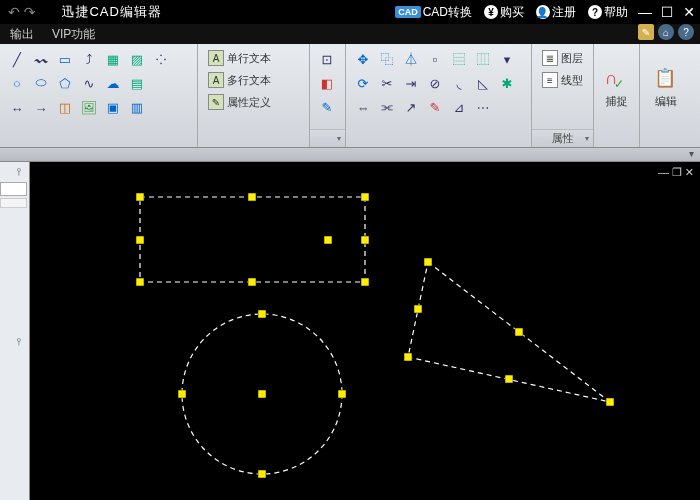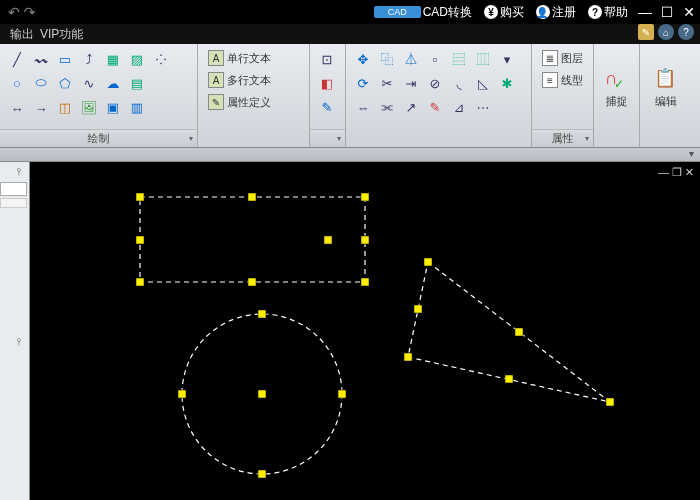--- a/index.html
+++ b/index.html
@@ -4,25 +4,25 @@
 <style>
 * { margin: 0; padding: 0; box-sizing: border-box; font-family: "Microsoft YaHei", sans-serif; }
 body { width: 700px; height: 500px; background: #000; overflow: hidden; }
 
 .titlebar { height: 24px; background: #000; display: flex; align-items: center; color: #fff; font-size: 12px; }
 .titlebar .arrows { display: flex; gap: 4px; padding: 0 8px; }
 .titlebar .arrows span { color: #888; font-size: 14px; }
 .titlebar .title { flex: 0 0 auto; padding: 0 18px; font-size: 13px; letter-spacing: 1px; }
 .titlebar .spacer { flex: 1; }
 .titlebar .tb-item { display: flex; align-items: center; gap: 2px; padding: 0 6px; cursor: pointer; }
-.titlebar .cad-badge { background: #3b8fd6; color: #fff; font-size: 9px; font-weight: normal; padding: 1px 14px; border-radius: 2px; }
+.titlebar .cad-badge { background: #3b8fd6; color: #fff; font-size: 9px; font-weight: bold; padding: 1px 3px; border-radius: 2px; }
 .titlebar .circ { width: 14px; height: 14px; border-radius: 50%; background: #fff; color: #000; display: inline-flex; align-items: center; justify-content: center; font-size: 10px; font-weight: bold; }
 .titlebar .winbtn { width: 22px; text-align: center; font-size: 14px; cursor: pointer; }
 
-.menubar { height: 20px; background: #111; display: flex; align-items: center; padding-left: 10px; gap: 6px; font-size: 12px; color: #ccc; position: relative; }
+.menubar { height: 20px; background: #111; display: flex; align-items: center; padding-left: 10px; gap: 18px; font-size: 12px; color: #ccc; position: relative; }
 .menubar .help-icons { position: absolute; right: 6px; top: 0; display: flex; gap: 4px; }
 .menubar .help-icons span { width: 16px; height: 16px; border-radius: 50%; background: #4a6a8a; color: #fff; font-size: 10px; display: inline-flex; align-items: center; justify-content: center; }
 
 .ribbon { height: 104px; background: linear-gradient(#e8ebef, #d0d4da); border-bottom: 1px solid #888; display: flex; }
 .panel { border-right: 1px solid #aaa; display: flex; flex-direction: column; }
 .panel-body { flex: 1; padding: 4px 6px; display: flex; gap: 4px; }
 .panel-label { height: 18px; font-size: 11px; color: #444; text-align: center; background: linear-gradient(#d8dce2,#c8ccd2); border-top: 1px solid #bbb; display: flex; align-items: center; justify-content: center; position: relative; }
 .panel-label::after { content: "▾"; position: absolute; right: 4px; font-size: 8px; color: #666; }
 
 .icon-btn { width: 22px; height: 22px; background: #fff0; border: 1px solid transparent; display: inline-flex; align-items: center; justify-content: center; cursor: pointer; font-size: 13px; color: #336; }
@@ -52,20 +52,21 @@
 .dashed { fill: none; stroke: #fff; stroke-width: 1.2; stroke-dasharray: 5 4; }
 </style>
 </head>
 <body>
 
 <div class="titlebar">
   <div class="arrows">
     <span>↶</span>
     <span>↷</span>
   </div>
+  <div class="title">迅捷CAD编辑器</div>
   <div class="spacer"></div>
   <div class="tb-item">
     <span class="cad-badge">CAD</span>
     <span>CAD转换</span>
   </div>
   <div class="tb-item">
     <span class="circ">¥</span>
     <span>购买</span>
   </div>
   <div class="tb-item">
@@ -116,21 +117,20 @@
         <div class="icon-row">
           <span class="icon-btn">↔</span>
           <span class="icon-btn">→</span>
           <span class="icon-btn" style="color:#c60">◫</span>
           <span class="icon-btn" style="color:#393">🖼</span>
           <span class="icon-btn" style="color:#06c">▣</span>
           <span class="icon-btn" style="color:#06c">▥</span>
         </div>
       </div>
     </div>
-    <div class="panel-label">绘制</div>
   </div>
 
   <div class="panel" style="width:112px">
     <div class="panel-body" style="flex-direction:column;gap:2px">
       <div class="text-btn">
           <span class="sq">A</span>
           <span>单行文本</span>
         </div>
       <div class="text-btn">
           <span class="sq">A</span>

